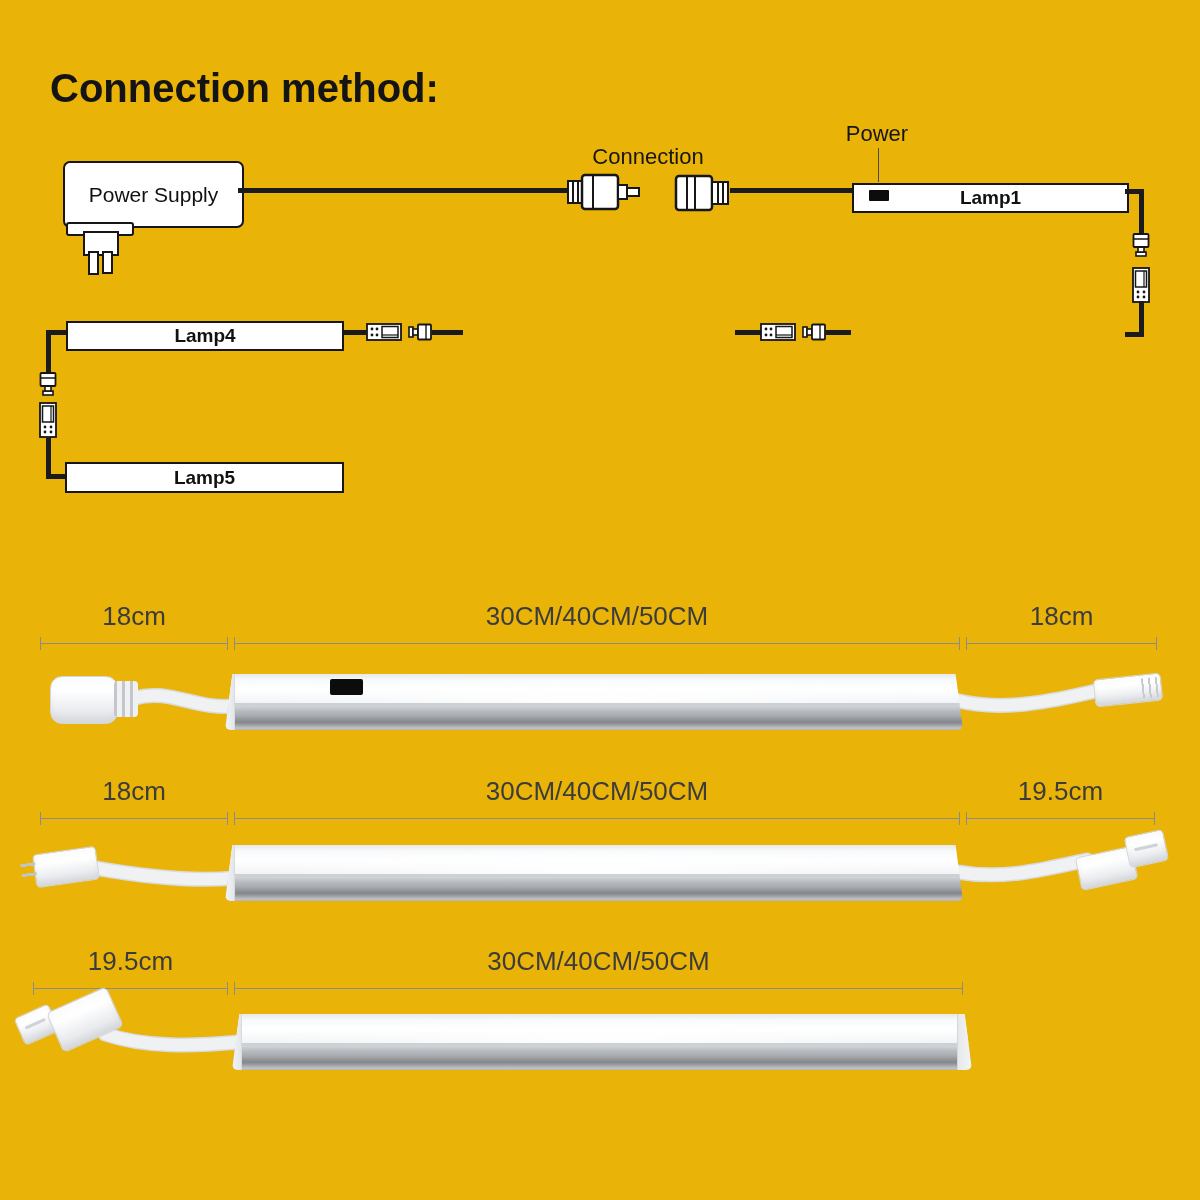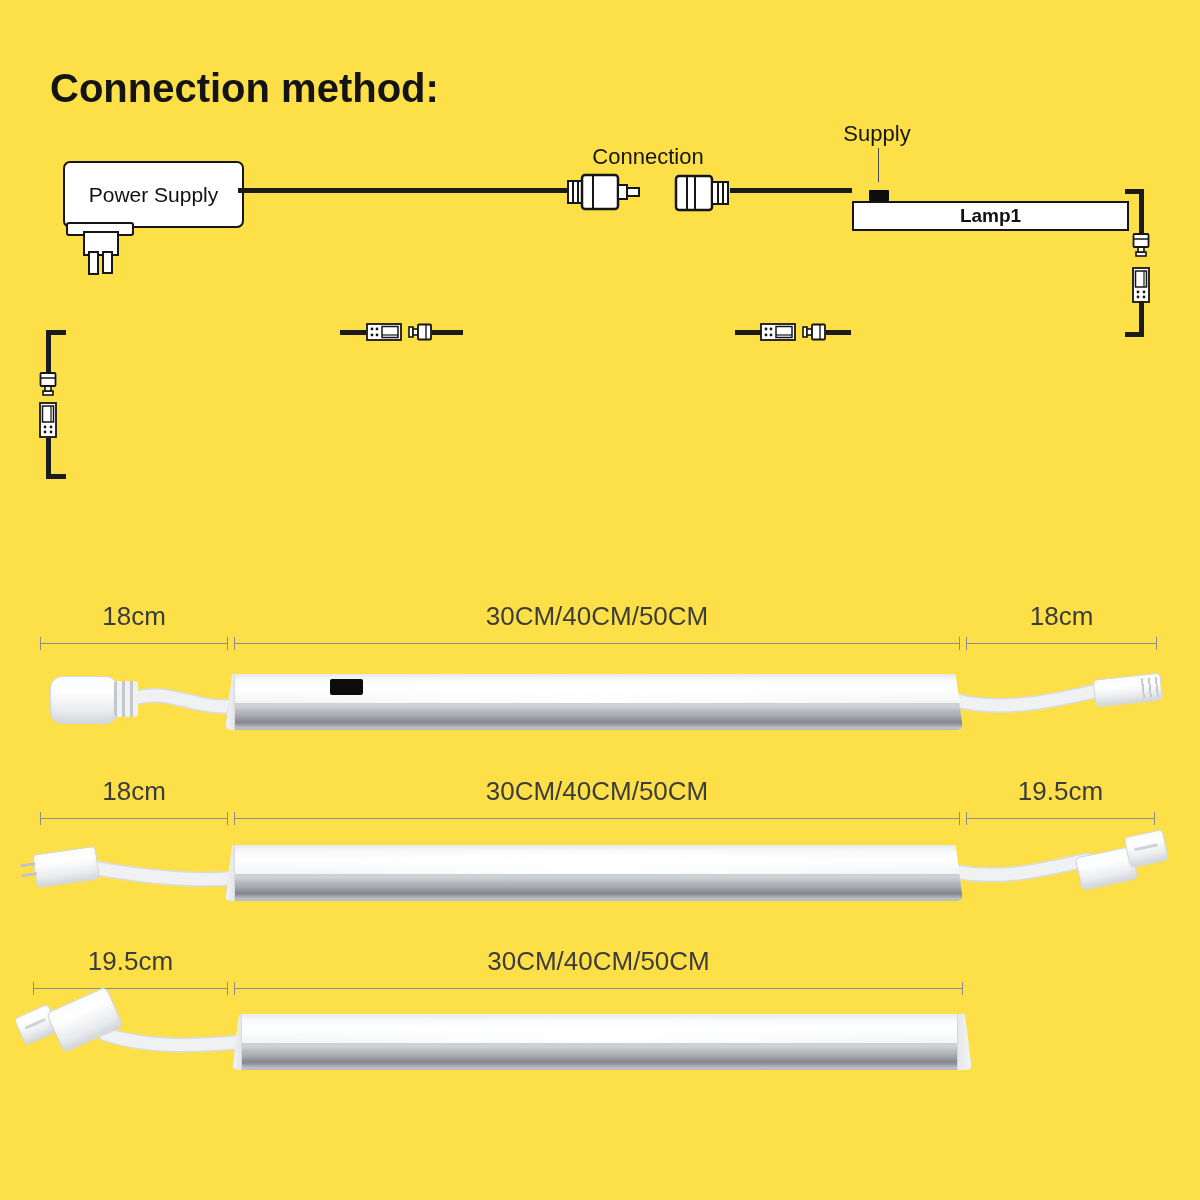--- a/index.html
+++ b/index.html
@@ -1,16 +1,16 @@
 <!DOCTYPE html>
 <html><head>
 <meta charset="utf-8">
 <style>
   html,body{margin:0;padding:0;background:#ffffff;}
-  #stage{position:relative;width:1200px;height:1200px;background:#fde047;overflow:hidden;
+  #stage{position:relative;width:1200px;height:1200px;background:#eab308;overflow:hidden;
          font-family:"Liberation Sans", sans-serif;color:#111;}
   .abs{position:absolute;}
 
   
   .page-title{font-size:40px;font-weight:700;letter-spacing:0px;color:#141414;white-space:nowrap;}
   .schem-box{position:absolute;background:#fff;border:2px solid #161616;display:flex;
              align-items:center;justify-content:center;}
   .ps-box{border-radius:7px;}
   .ps-label{font-size:21px;font-weight:500;color:#111;}
   .lamp-label{font-size:19px;font-weight:700;color:#111;}
@@ -92,24 +92,24 @@
     <rect x="2" y="2" width="36" height="34" rx="3" fill="#fff" stroke="#161616" stroke-width="2.5"></rect>
     <line x1="13" y1="2" x2="13" y2="36" stroke="#161616" stroke-width="2"></line>
     <line x1="21" y1="2" x2="21" y2="36" stroke="#161616" stroke-width="2"></line>
     <rect x="38" y="8" width="16" height="22" fill="#fff" stroke="#161616" stroke-width="2"></rect>
     <line x1="44" y1="8" x2="44" y2="30" stroke="#161616" stroke-width="2"></line>
     <line x1="49" y1="8" x2="49" y2="30" stroke="#161616" stroke-width="2"></line>
   </svg>
 
   <div class="wire" style="left:730px;top:188px;width:122px;height:5px;"></div>
 
-  <div class="ann-label" style="left:877px;top:121px;">Supply</div>
+  <div class="ann-label" style="left:877px;top:121px;">Power</div>
   <div class="leader" style="left:878px;top:148px;height:34px;"></div>
 
-  <div class="schem-box" style="left:852px;top:201px;width:273px;height:26px;">
+  <div class="schem-box" style="left:852px;top:183px;width:273px;height:26px;">
     <span class="lamp-label">Lamp1</span>
   </div>
   <div class="switch-rect" style="left:869px;top:190px;width:20px;height:11px;"></div>
 
   <div class="wire" style="left:1125px;top:189px;width:19px;height:5px;"></div>
   <div class="wire" style="left:1139px;top:189px;width:5px;height:44px;"></div>
 
   <svg class="abs rot-ccw" style="left:1129px;top:236px;" width="24" height="18" viewBox="0 0 24 18">
     <rect x="1" y="4" width="4" height="10" fill="#fff" stroke="#161616" stroke-width="1.6"></rect>
     <rect x="5" y="6" width="5" height="6" fill="#fff" stroke="#161616" stroke-width="1.6"></rect>
@@ -161,20 +161,23 @@
     <line x1="16" y1="12" x2="32" y2="12" stroke="#161616" stroke-width="1.2"></line>
   </svg>
   <svg class="abs" style="left:408px;top:323px;" width="24" height="18" viewBox="0 0 24 18">
     <rect x="1" y="4" width="4" height="10" fill="#fff" stroke="#161616" stroke-width="1.6"></rect>
     <rect x="5" y="6" width="5" height="6" fill="#fff" stroke="#161616" stroke-width="1.6"></rect>
     <rect x="10" y="1.5" width="13" height="15" rx="1" fill="#fff" stroke="#161616" stroke-width="1.8"></rect>
     <line x1="18" y1="1.5" x2="18" y2="16.5" stroke="#161616" stroke-width="1.4"></line>
   </svg>
   <div class="wire" style="left:432px;top:330px;width:31px;height:5px;"></div>
 
+  <div class="schem-box" style="left:66px;top:321px;width:274px;height:26px;">
+    <span class="lamp-label">Lamp4</span>
+  </div>
 
   <div class="wire" style="left:46px;top:330px;width:20px;height:5px;"></div>
   <div class="wire" style="left:46px;top:330px;width:5px;height:42px;"></div>
   <svg class="abs rot-ccw" style="left:36px;top:375px;" width="24" height="18" viewBox="0 0 24 18">
     <rect x="1" y="4" width="4" height="10" fill="#fff" stroke="#161616" stroke-width="1.6"></rect>
     <rect x="5" y="6" width="5" height="6" fill="#fff" stroke="#161616" stroke-width="1.6"></rect>
     <rect x="10" y="1.5" width="13" height="15" rx="1" fill="#fff" stroke="#161616" stroke-width="1.8"></rect>
     <line x1="18" y1="1.5" x2="18" y2="16.5" stroke="#161616" stroke-width="1.4"></line>
   </svg>
   <svg class="abs rot-ccw" style="left:30px;top:411px;" width="36" height="18" viewBox="0 0 36 18">
@@ -182,20 +185,23 @@
     <circle cx="6" cy="6" r="1.4" fill="#161616"></circle>
       <circle cx="6" cy="12" r="1.4" fill="#161616"></circle>
     <circle cx="11" cy="6" r="1.4" fill="#161616"></circle>
       <circle cx="11" cy="12" r="1.4" fill="#161616"></circle>
     <rect x="16" y="3.5" width="16" height="11" fill="#fff" stroke="#161616" stroke-width="1.5"></rect>
     <line x1="16" y1="12" x2="32" y2="12" stroke="#161616" stroke-width="1.2"></line>
   </svg>
   <div class="wire" style="left:46px;top:438px;width:5px;height:41px;"></div>
   <div class="wire" style="left:46px;top:474px;width:20px;height:5px;"></div>
 
+  <div class="schem-box" style="left:65px;top:462px;width:275px;height:27px;">
+    <span class="lamp-label">Lamp5</span>
+  </div>
 
   <div class="dim" style="left:40px;top:637px;width:188px;">
     <span class="dim-label">18cm</span>
   </div>
   <div class="dim" style="left:234px;top:637px;width:726px;">
     <span class="dim-label">30CM/40CM/50CM</span>
   </div>
   <div class="dim" style="left:966px;top:637px;width:191px;">
     <span class="dim-label">18cm</span>
   </div>

